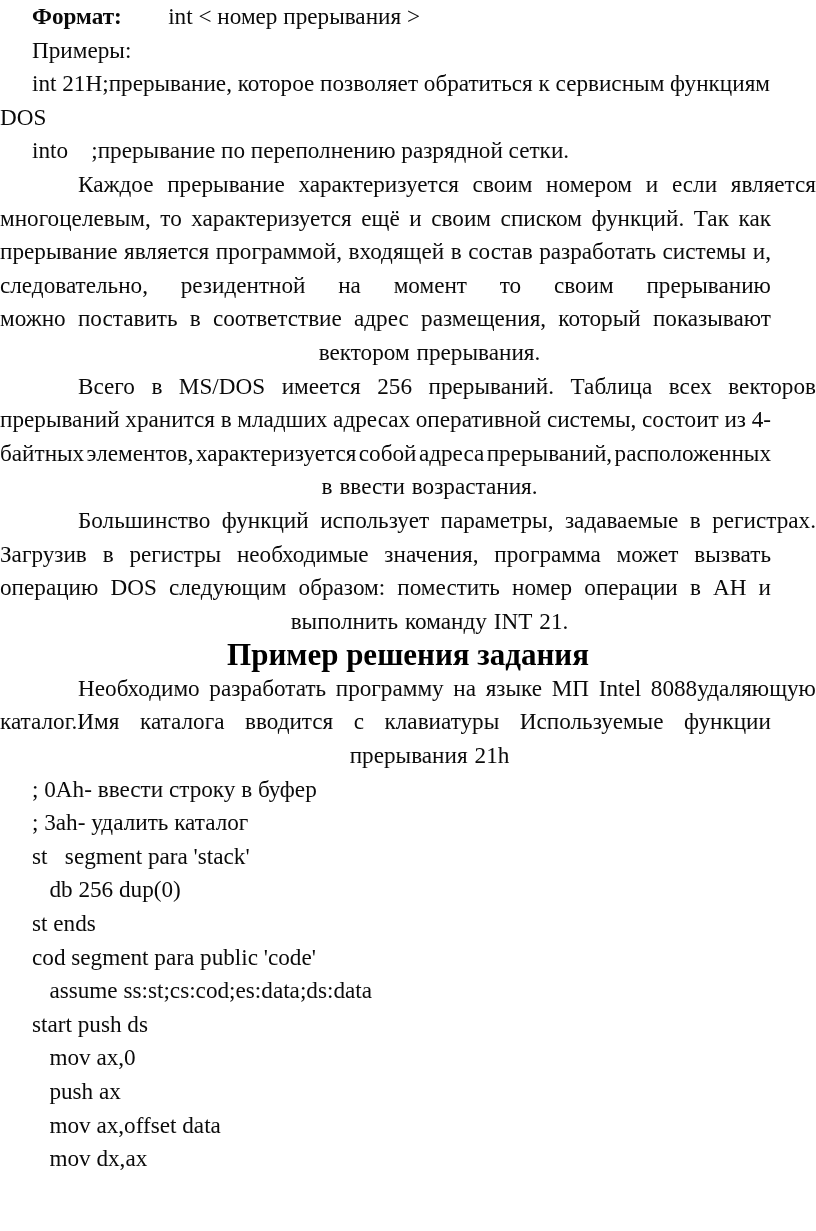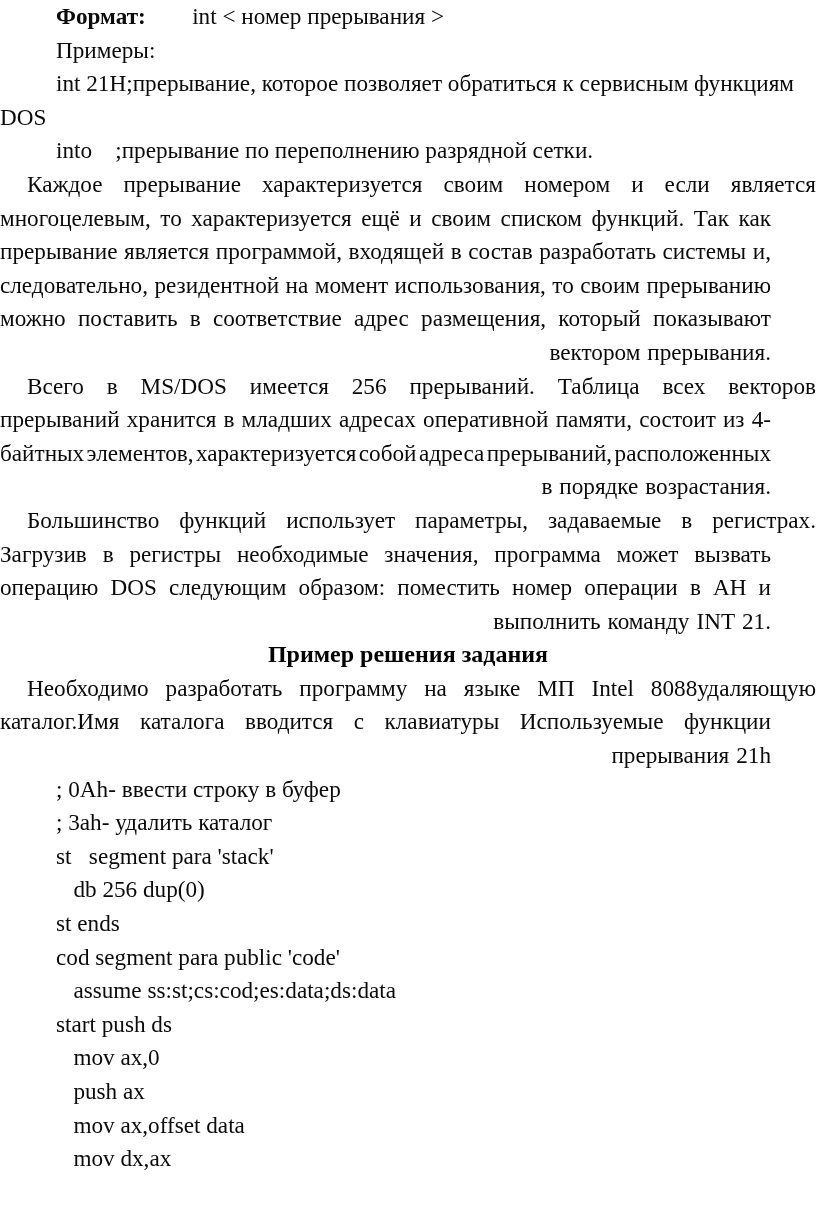--- a/index.html
+++ b/index.html
@@ -39,49 +39,50 @@
     color: #0a0a0a;
     white-space: nowrap;
   }
   .para-line.justify {
     justify-content: space-between;
   }
   .para-line.justify > .w {
     flex: 0 0 auto;
   }
   .para-line.last {
-    justify-content: flex-end;
+    justify-content: center;
+    margin-left: 44px;
   }
   .para-line.last > .w + .w {
     margin-left: 0.30em;
   }
   .para-line.indent {
-    padding-left: 27px;
+    padding-left: 78px;
     width: 816px;
     box-sizing: border-box;
   }
 
   
   .code-line {
     display: block;
     font-size: 23.2px;
     line-height: 33.6px;
     white-space: pre;
     color: #0a0a0a;
-    padding-left: 56px;
+    padding-left: 32px;
   }
   .code-line.flush {
     padding-left: 0;
   }
 
   .heading-center {
     display: block;
     text-align: center;
     font-weight: bold;
-    font-size: 24px;
+    font-size: 31px;
     line-height: 33.6px;
     color: #000000;
     width: 816px;
   }
 
   .bold { font-weight: bold; }
 </style>
 </head>
 <body>
 
@@ -132,21 +133,20 @@
             <span class="w">состав</span>
             <span class="w">разработать</span>
             <span class="w">системы</span>
             <span class="w">и,</span>
           </div>
           <div class="para-line justify">
             <span class="w">следовательно,</span>
             <span class="w">резидентной</span>
             <span class="w">на</span>
             <span class="w">момент</span>
-            <span class="w">использования,</span>
             <span class="w">то</span>
             <span class="w">своим</span>
             <span class="w">прерыванию</span>
           </div>
           <div class="para-line justify">
             <span class="w">можно</span>
             <span class="w">поставить</span>
             <span class="w">в</span>
             <span class="w">соответствие</span>
             <span class="w">адрес</span>
@@ -171,37 +171,37 @@
             <span class="w">всех</span>
             <span class="w">векторов</span>
           </div>
           <div class="para-line justify">
             <span class="w">прерываний</span>
             <span class="w">хранится</span>
             <span class="w">в</span>
             <span class="w">младших</span>
             <span class="w">адресах</span>
             <span class="w">оперативной</span>
-            <span class="w">памяти,</span>
+            <span class="w">системы,</span>
             <span class="w">состоит</span>
             <span class="w">из</span>
             <span class="w">4-</span>
           </div>
           <div class="para-line justify">
             <span class="w">байтных</span>
             <span class="w">элементов,</span>
             <span class="w">характеризуется</span>
             <span class="w">собой</span>
             <span class="w">адреса</span>
             <span class="w">прерываний,</span>
             <span class="w">расположенных</span>
           </div>
           <div class="para-line last">
             <span class="w">в</span>
-            <span class="w">порядке</span>
+            <span class="w">ввести</span>
             <span class="w">возрастания.</span>
           </div>
         </div>
         <div>
           <div class="para-line justify indent">
             <span class="w">Большинство</span>
             <span class="w">функций</span>
             <span class="w">использует</span>
             <span class="w">параметры,</span>
             <span class="w">задаваемые</span>

